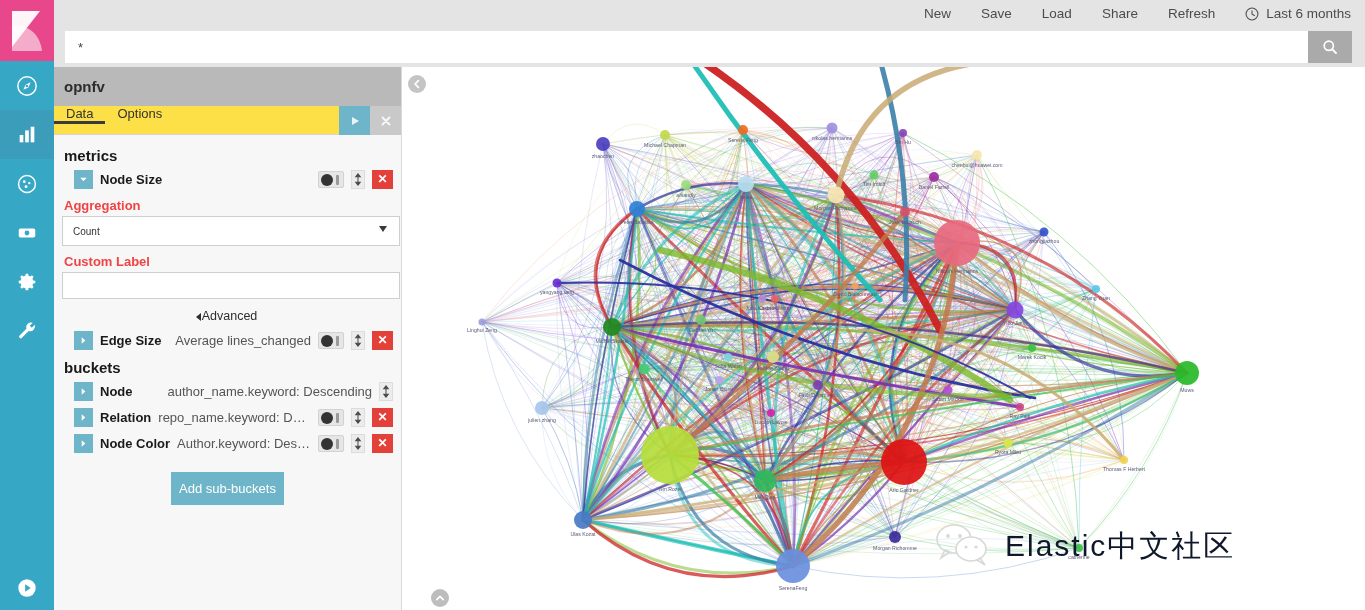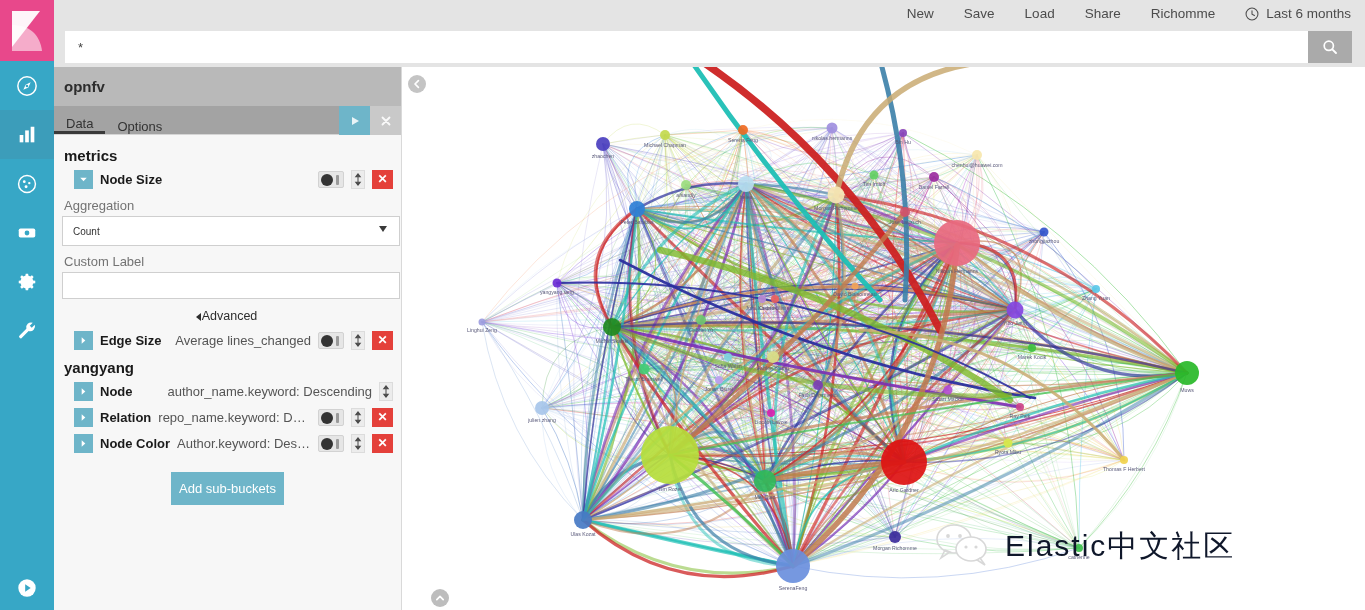--- a/index.html
+++ b/index.html
@@ -73,21 +73,21 @@
   
   #panel {
     position: absolute; left: 54px; top: 67px; width: 348px; height: 543px;
     background: #f7f7f7; border-right: 1px solid #d9d9d9;
   }
   #panel .panel-title {
     height: 39px; background: #b9b9b9; display: flex; align-items: center;
     padding-left: 10px; font-weight: bold; font-size: 15px; color: #2d2d2d;
   }
   #panel .tabbar {
-    height: 29px; background: #a3a3a3; display: flex; align-items: flex-end;
+    height: 29px; background: #fde047; display: flex; align-items: flex-start;
     position: relative; border-bottom: 1px solid #d5d5d5;
   }
   #panel .tab {
     padding: 0 12px; display: flex; align-items: center; font-size: 13px;
     color: #333; cursor: pointer;
   }
   #panel .tab.active { border-bottom: 3px solid #3a3a3a; }
   #panel .tabactions {
     position: absolute; right: 0; top: 0; height: 29px; display: flex;
   }
@@ -141,21 +141,21 @@
   }
   .drag-handle svg { display: block; }
   .remove-btn {
     width: 21px; height: 19px; background: #e4403a; border: none;
     color: #fff; font-size: 12px; font-weight: bold; cursor: pointer;
     display: flex; align-items: center; justify-content: center;
     flex: 0 0 21px; line-height: 1; font-family: "Liberation Sans", sans-serif;
   }
 
   .field-label {
-    font-weight: normal; font-size: 13px; color: #737373;
+    font-weight: bold; font-size: 13px; color: #ef4444;
     margin: 8px 0 3px 2px;
   }
   .select-wrap { position: relative; }
   .fake-select {
     width: 338px; height: 30px; background: #fff; border: 1px solid #cfcfcf;
     padding: 0 22px 0 10px; font-size: 10px; color: #333;
     display: flex; align-items: center; cursor: pointer;
   }
   .select-arrow {
     position: absolute; right: 6px; top: 10px; width: 0; height: 0;
@@ -274,21 +274,21 @@
         <path d="M10 8 L16 12 L10 16 Z" fill="#37a7c6"></path>
       </svg>
     </div>
   </div>
 
   <div id="topnav">
     <span class="navlink">New</span>
     <span class="navlink">Save</span>
     <span class="navlink">Load</span>
     <span class="navlink">Share</span>
-    <span class="navlink">Richomme</span>
+    <span class="navlink">Refresh</span>
     <span class="timepick">
       <span>
         <svg width="14" height="14" viewBox="0 0 16 16" aria-hidden="true">
           <circle cx="8" cy="8" r="6.8" fill="none" stroke="#4c4c4c" stroke-width="1.2"></circle>
           <path d="M8 4.2 V8.2 L10.8 9.8" fill="none" stroke="#4c4c4c" stroke-width="1.2" stroke-linecap="round"></path>
         </svg>
       </span>
       <span>Last 6 months</span>
     </span>
   </div>
@@ -386,21 +386,21 @@
             <span class="bar"></span>
         </div>
         <div class="drag-handle">
           <svg width="8" height="13" viewBox="0 0 8 14" aria-hidden="true">
             <path d="M4 1 L1.6 4 L6.4 4 Z M4 13 L1.6 10 L6.4 10 Z M4 4.5 V9.5" stroke="#4a4a4a" stroke-width="1.1" fill="#4a4a4a"></path>
           </svg>
         </div>
         <button class="remove-btn">✕</button>
       </div>
 
-      <div class="section-head">yangyang</div>
+      <div class="section-head">buckets</div>
 
       
       <div class="agg-row">
         <div class="caret-btn">
           <span>
             <svg width="11" height="11" viewBox="0 0 12 12" aria-hidden="true">
               <path d="M4 2.5 L8 6 L4 9.5 Z" fill="#ffffff"></path>
             </svg>
           </span>
         </div>

